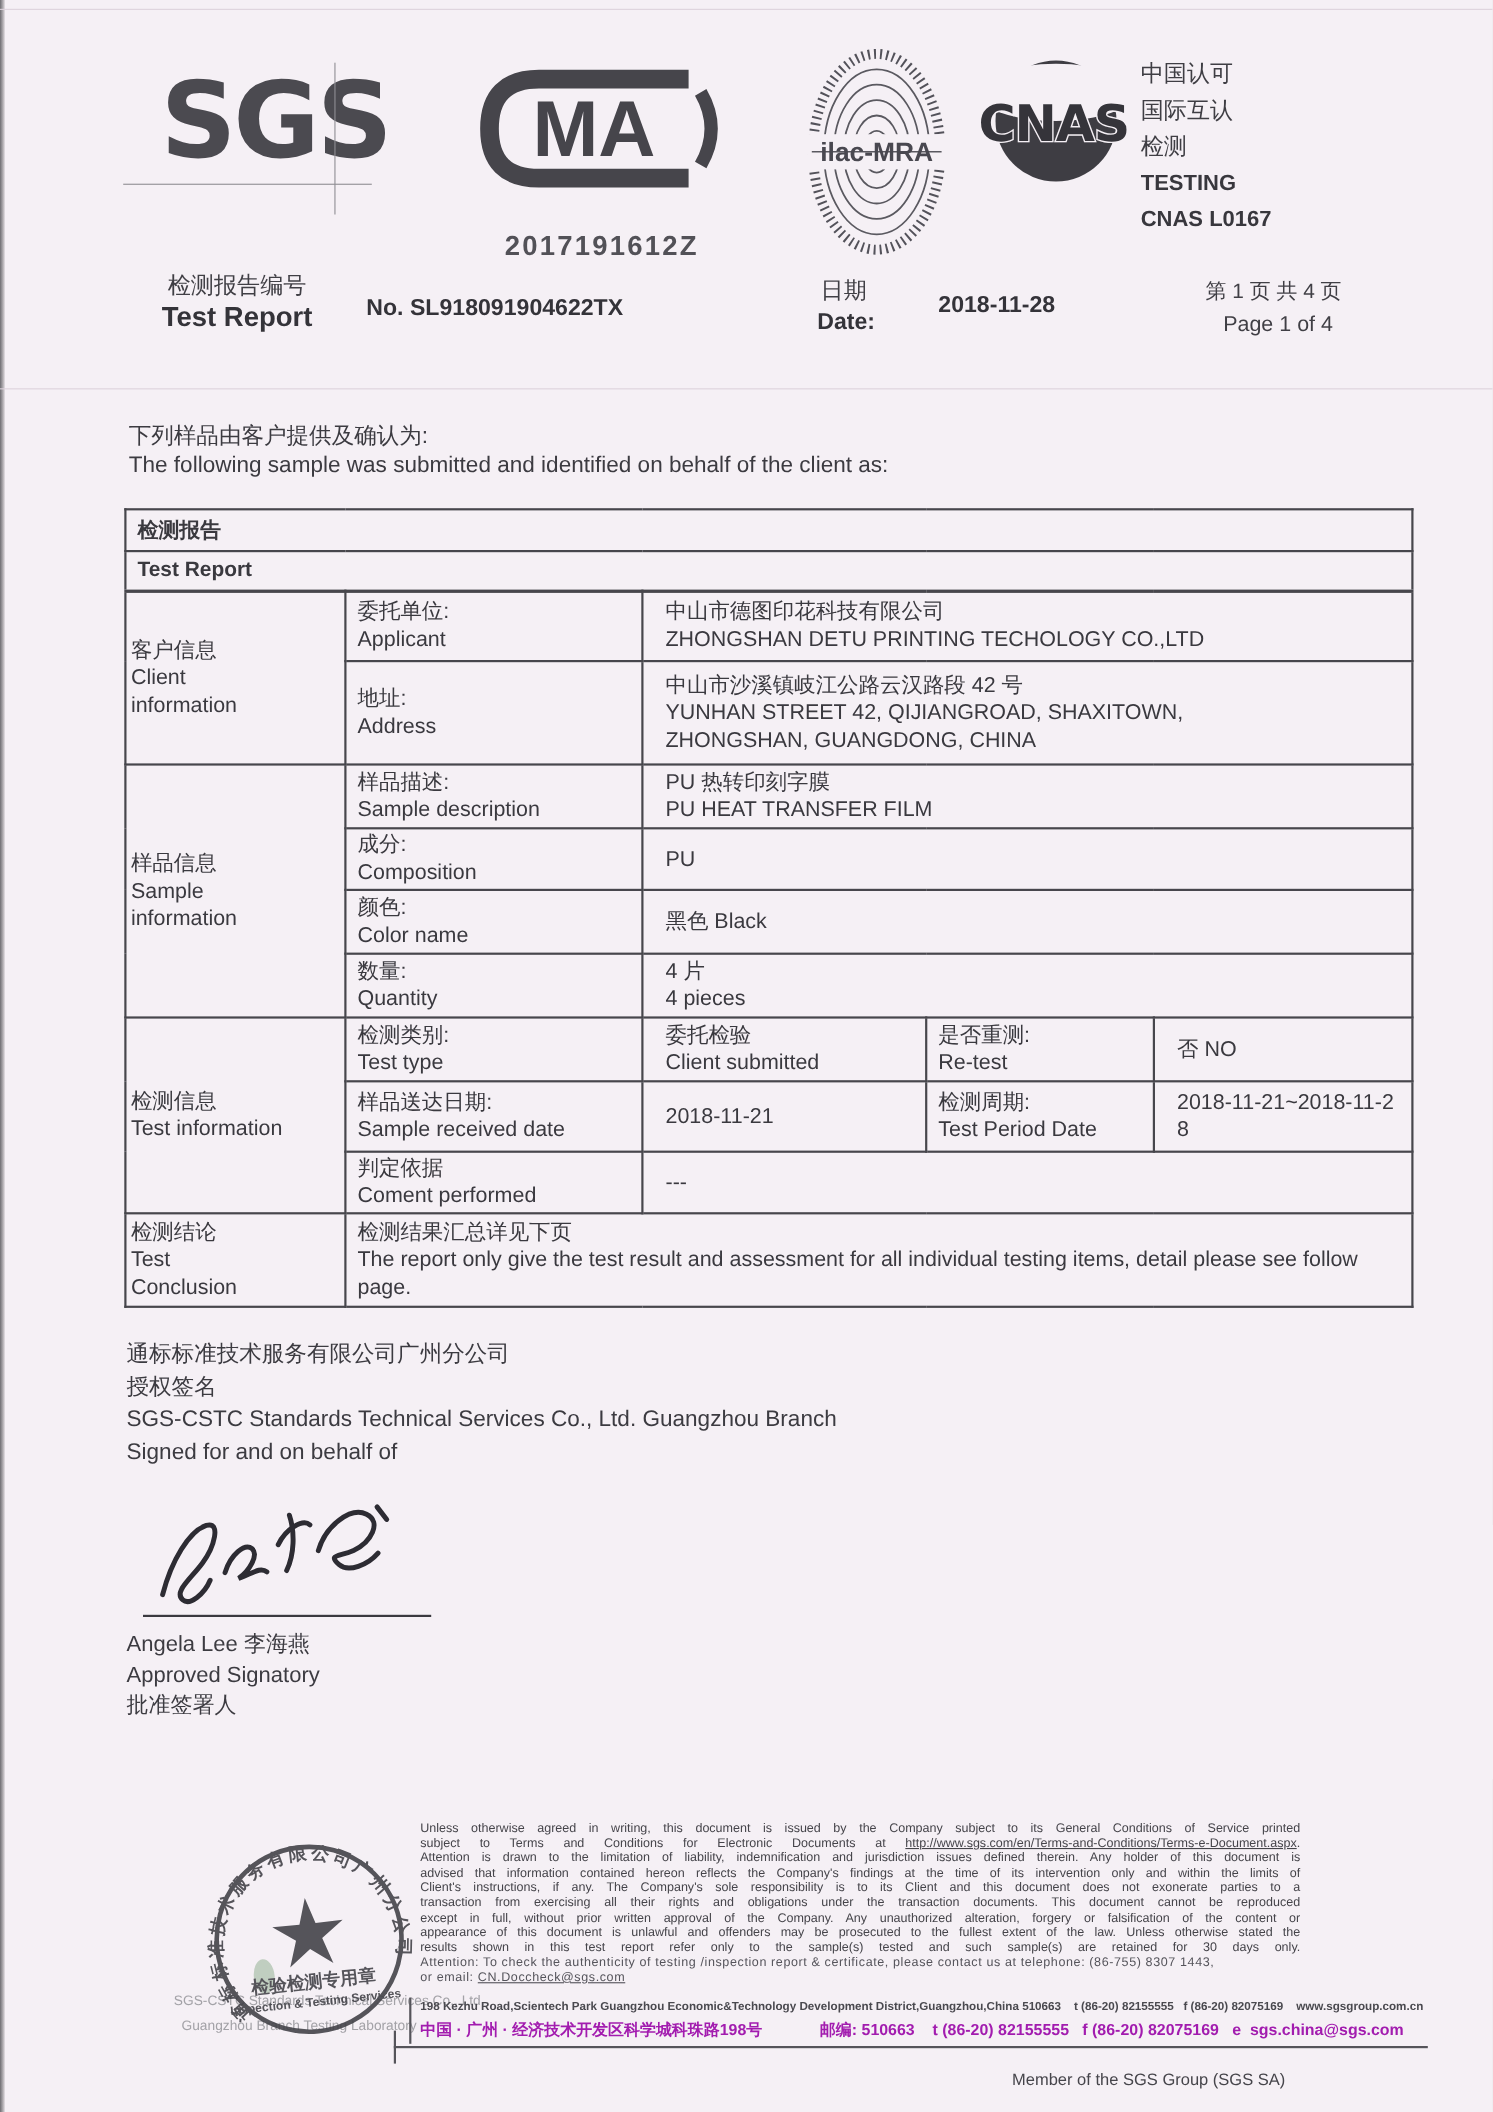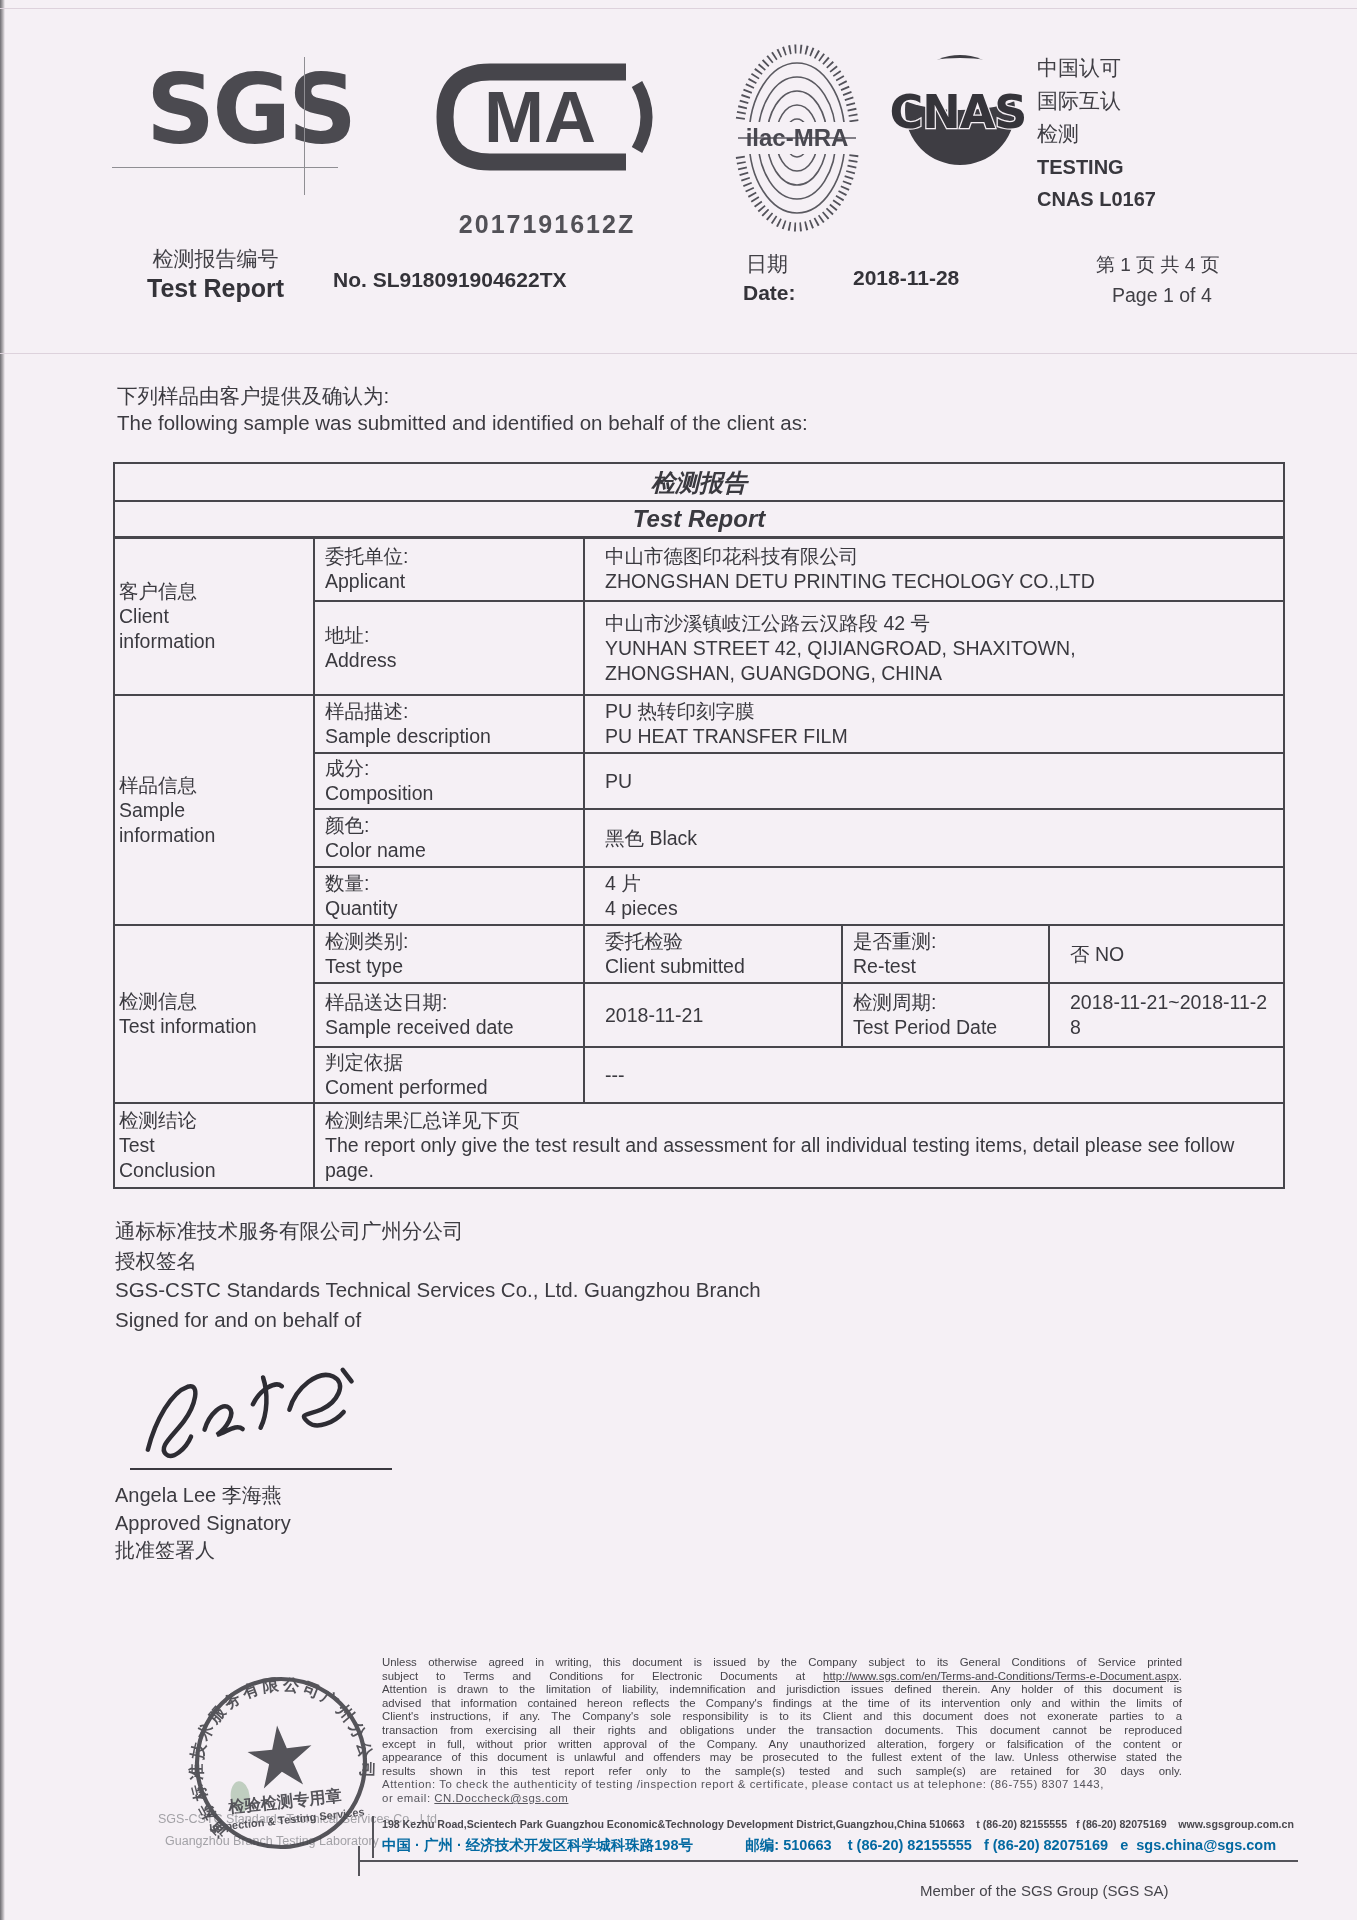--- a/index.html
+++ b/index.html
@@ -20,37 +20,37 @@
   .h-bold{font-weight:700;color:#343339;}
   .rptno{font-size:21px;font-weight:700;color:#343339;}
   .faint-rule{background:#ddd2dc;height:1px;}
   
   .intro{font-size:20.5px;color:#3c3b41;}
   
   table.rpt{position:absolute;left:113px;top:462px;width:1170px;border-collapse:collapse;
             table-layout:fixed;color:#3a393f;}
   table.rpt td{border:2px solid #47464c;vertical-align:middle;padding:2px 10px;
                font-size:19.5px;line-height:25px;overflow:hidden;}
-  table.rpt .ttl{ text-align:center;font-weight:700;font-size:24px;font-style:italic;}
+  table.rpt .ttl{ text-align:left;font-weight:700;font-size:19px;}
   table.rpt .thickb td{border-bottom-width:3px;}
   table.rpt .cat{text-align:left;padding:4px 4px;}
   table.rpt .val{padding-left:20px;}
   .wrapdate{word-break:break-all;}
   
   .sig-block{font-size:20.5px;line-height:29.5px;color:#3c3b41;}
   .name-block{font-size:20px;line-height:27.5px;color:#3c3b41;}
   .sig-underline{background:#3a393f;height:2px;}
   
   .fp{width:800px;font-size:11.4px;line-height:13.6px;color:#45444a;
       text-align:justify;}
   .fp .fp-line{text-align-last:justify;white-space:nowrap;}
   .fp .attn{letter-spacing:.55px;color:#55545b;text-align-last:left;}
   .fp .u{text-decoration:underline;}
   .addr-en{font-size:10.6px;font-weight:700;color:#4a494f;white-space:pre;}
-  .addr-cn{font-size:14.5px;font-weight:700;color:#0369a1;white-space:pre;}
+  .addr-cn{font-size:14.5px;font-weight:700;color:#a21caf;white-space:pre;}
   .member{font-size:15px;color:#46454b;}
   .ghost{font-size:12.5px;color:#a3a2a7;white-space:nowrap;}
   .footer-rule{background:#55545a;height:1.5px;}
   .footer-tick{background:#55545a;width:1.5px;}
   .edge-strip{position:absolute;left:0;top:0;width:5px;height:100%;
               background:linear-gradient(to right,#6e6d72,#b9b5b9 60%,rgba(185,181,185,0));}
 </style>
 </head>
 <body>
 

